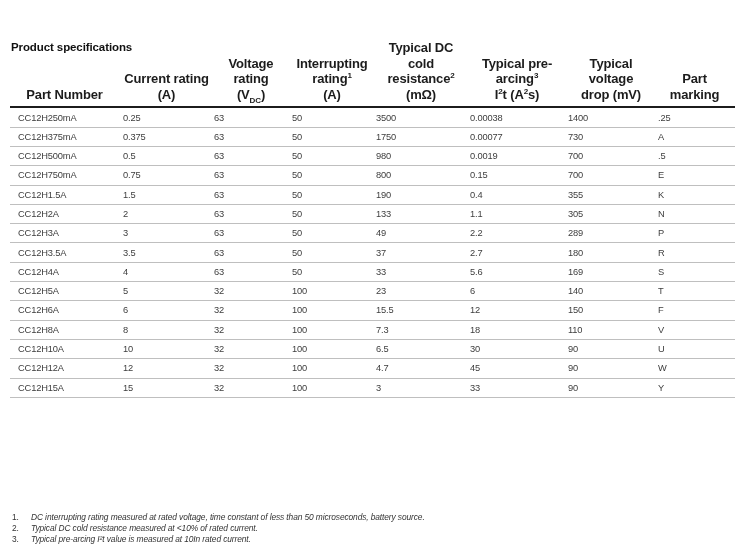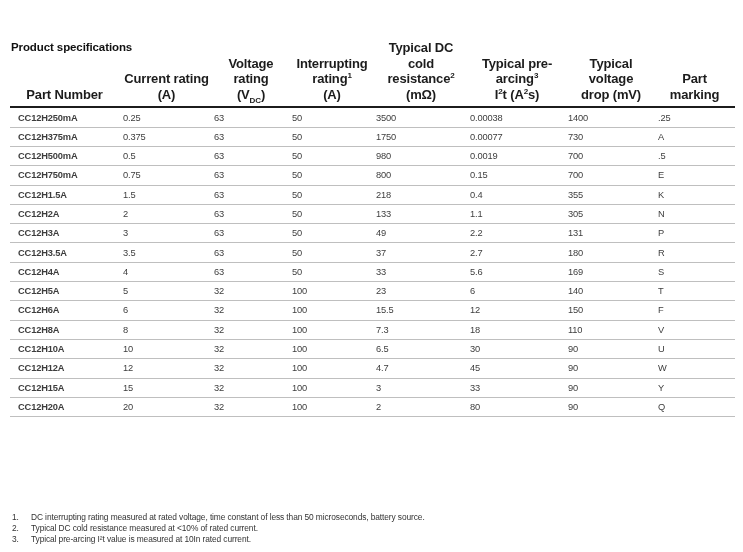--- a/index.html
+++ b/index.html
@@ -64,41 +64,41 @@
     letter-spacing: -0.15px;
     color: #3d3d3d;
     height: 18.3px;
     padding: 0 4px 0 0;
     border-bottom: 1px solid #bfbfbf;
     white-space: nowrap;
     overflow: hidden;
   }
   table.spec-table td:first-child {
     padding-left: 8px;
-    font-weight: bold;
   }
   .footnotes {
     position: absolute;
     left: 12px;
     top: 512px;
     width: 710px;
   }
   .footnote {
     display: flex;
     font-size: 8.4px;
     line-height: 10.8px;
     letter-spacing: -0.1px;
     color: #333333;
   }
   .fn-num {
     width: 19px;
     flex: 0 0 19px;
   }
   .fn-text {
     flex: 1;
+    font-style: italic;
   }
 </style>
 </head>
 <body>
 
 <div class="page-title">Product specifications</div>
 
 <div class="spec-table-wrap">
   <table class="spec-table">
     <colgroup>
@@ -162,21 +162,21 @@
           <td>800</td>
           <td>0.15</td>
           <td>700</td>
           <td>E</td>
         </tr>
         <tr>
           <td>CC12H1.5A</td>
           <td>1.5</td>
           <td>63</td>
           <td>50</td>
-          <td>218</td>
+          <td>190</td>
           <td>0.4</td>
           <td>355</td>
           <td>K</td>
         </tr>
         <tr>
           <td>CC12H2A</td>
           <td>2</td>
           <td>63</td>
           <td>50</td>
           <td>133</td>
@@ -184,21 +184,21 @@
           <td>305</td>
           <td>N</td>
         </tr>
         <tr>
           <td>CC12H3A</td>
           <td>3</td>
           <td>63</td>
           <td>50</td>
           <td>49</td>
           <td>2.2</td>
-          <td>131</td>
+          <td>289</td>
           <td>P</td>
         </tr>
         <tr>
           <td>CC12H3.5A</td>
           <td>3.5</td>
           <td>63</td>
           <td>50</td>
           <td>37</td>
           <td>2.7</td>
           <td>180</td>
@@ -266,30 +266,20 @@
         </tr>
         <tr>
           <td>CC12H15A</td>
           <td>15</td>
           <td>32</td>
           <td>100</td>
           <td>3</td>
           <td>33</td>
           <td>90</td>
           <td>Y</td>
-        </tr>
-        <tr>
-          <td>CC12H20A</td>
-          <td>20</td>
-          <td>32</td>
-          <td>100</td>
-          <td>2</td>
-          <td>80</td>
-          <td>90</td>
-          <td>Q</td>
         </tr>
       </tbody>
   </table>
 </div>
 
 <div class="footnotes">
     <div class="footnote">
       <span class="fn-num">1.</span>
       <span class="fn-text">DC interrupting rating measured at rated voltage, time constant of less than 50 microseconds, battery source.</span>
     </div>

